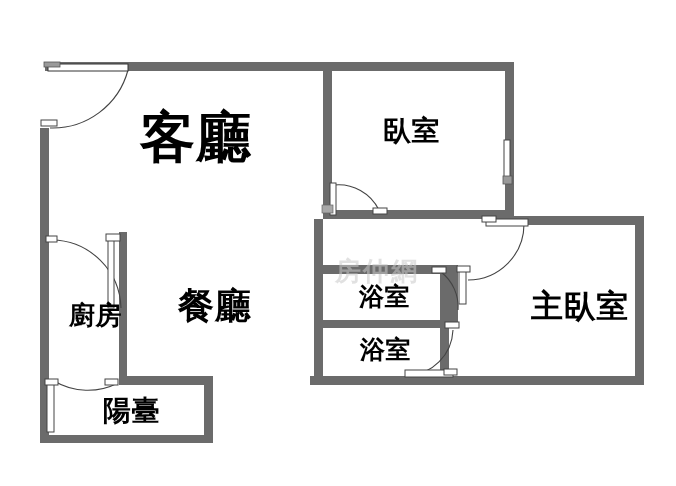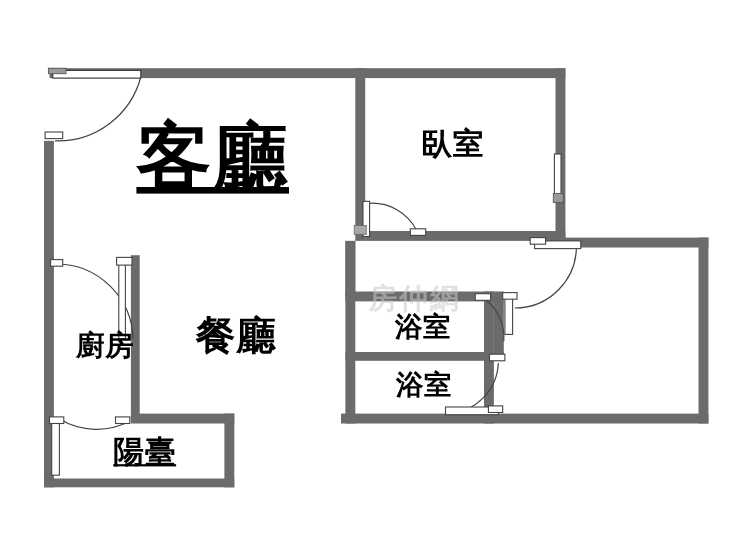--- a/index.html
+++ b/index.html
@@ -151,28 +151,29 @@
     </g>
 
     <g>
       <rect x="322" y="205" width="11" height="8" fill="#a8a8a8" stroke="#666666" stroke-width="0.7"></rect>
     </g>
 
   </svg>
 
   <div class="watermark" style="left:335px; top:254px; font-size:26px;text-align:right;">房仲網</div>
 
-  <div class="room-label" style="left:124px; top:110px; font-size:68px;text-decoration:underline;">客廳</div>
+  <div class="room-label" style="left:140px; top:110px; font-size:55px;">客廳</div>
 
   <div class="room-label" style="left:383px; top:117px; font-size:28px;">臥室</div>
 
   <div class="room-label" style="left:49px; top:302px; font-size:26px;margin-left:20px;">廚房</div>
 
   <div class="room-label" style="left:178px; top:288px; font-size:36px;">餐廳</div>
 
   <div class="room-label" style="left:359px; top:284px; font-size:25px;">浴室</div>
 
   <div class="room-label" style="left:360px; top:337px; font-size:25px;">浴室</div>
 
+  <div class="room-label" style="left:531px; top:290px; font-size:32px;">主臥室</div>
 
-  <div class="room-label" style="left:103px; top:397px; font-size:28px;text-decoration:underline;">陽臺</div>
+  <div class="room-label" style="left:103px; top:397px; font-size:28px;">陽臺</div>
 
 </div>
 
 </body></html>

